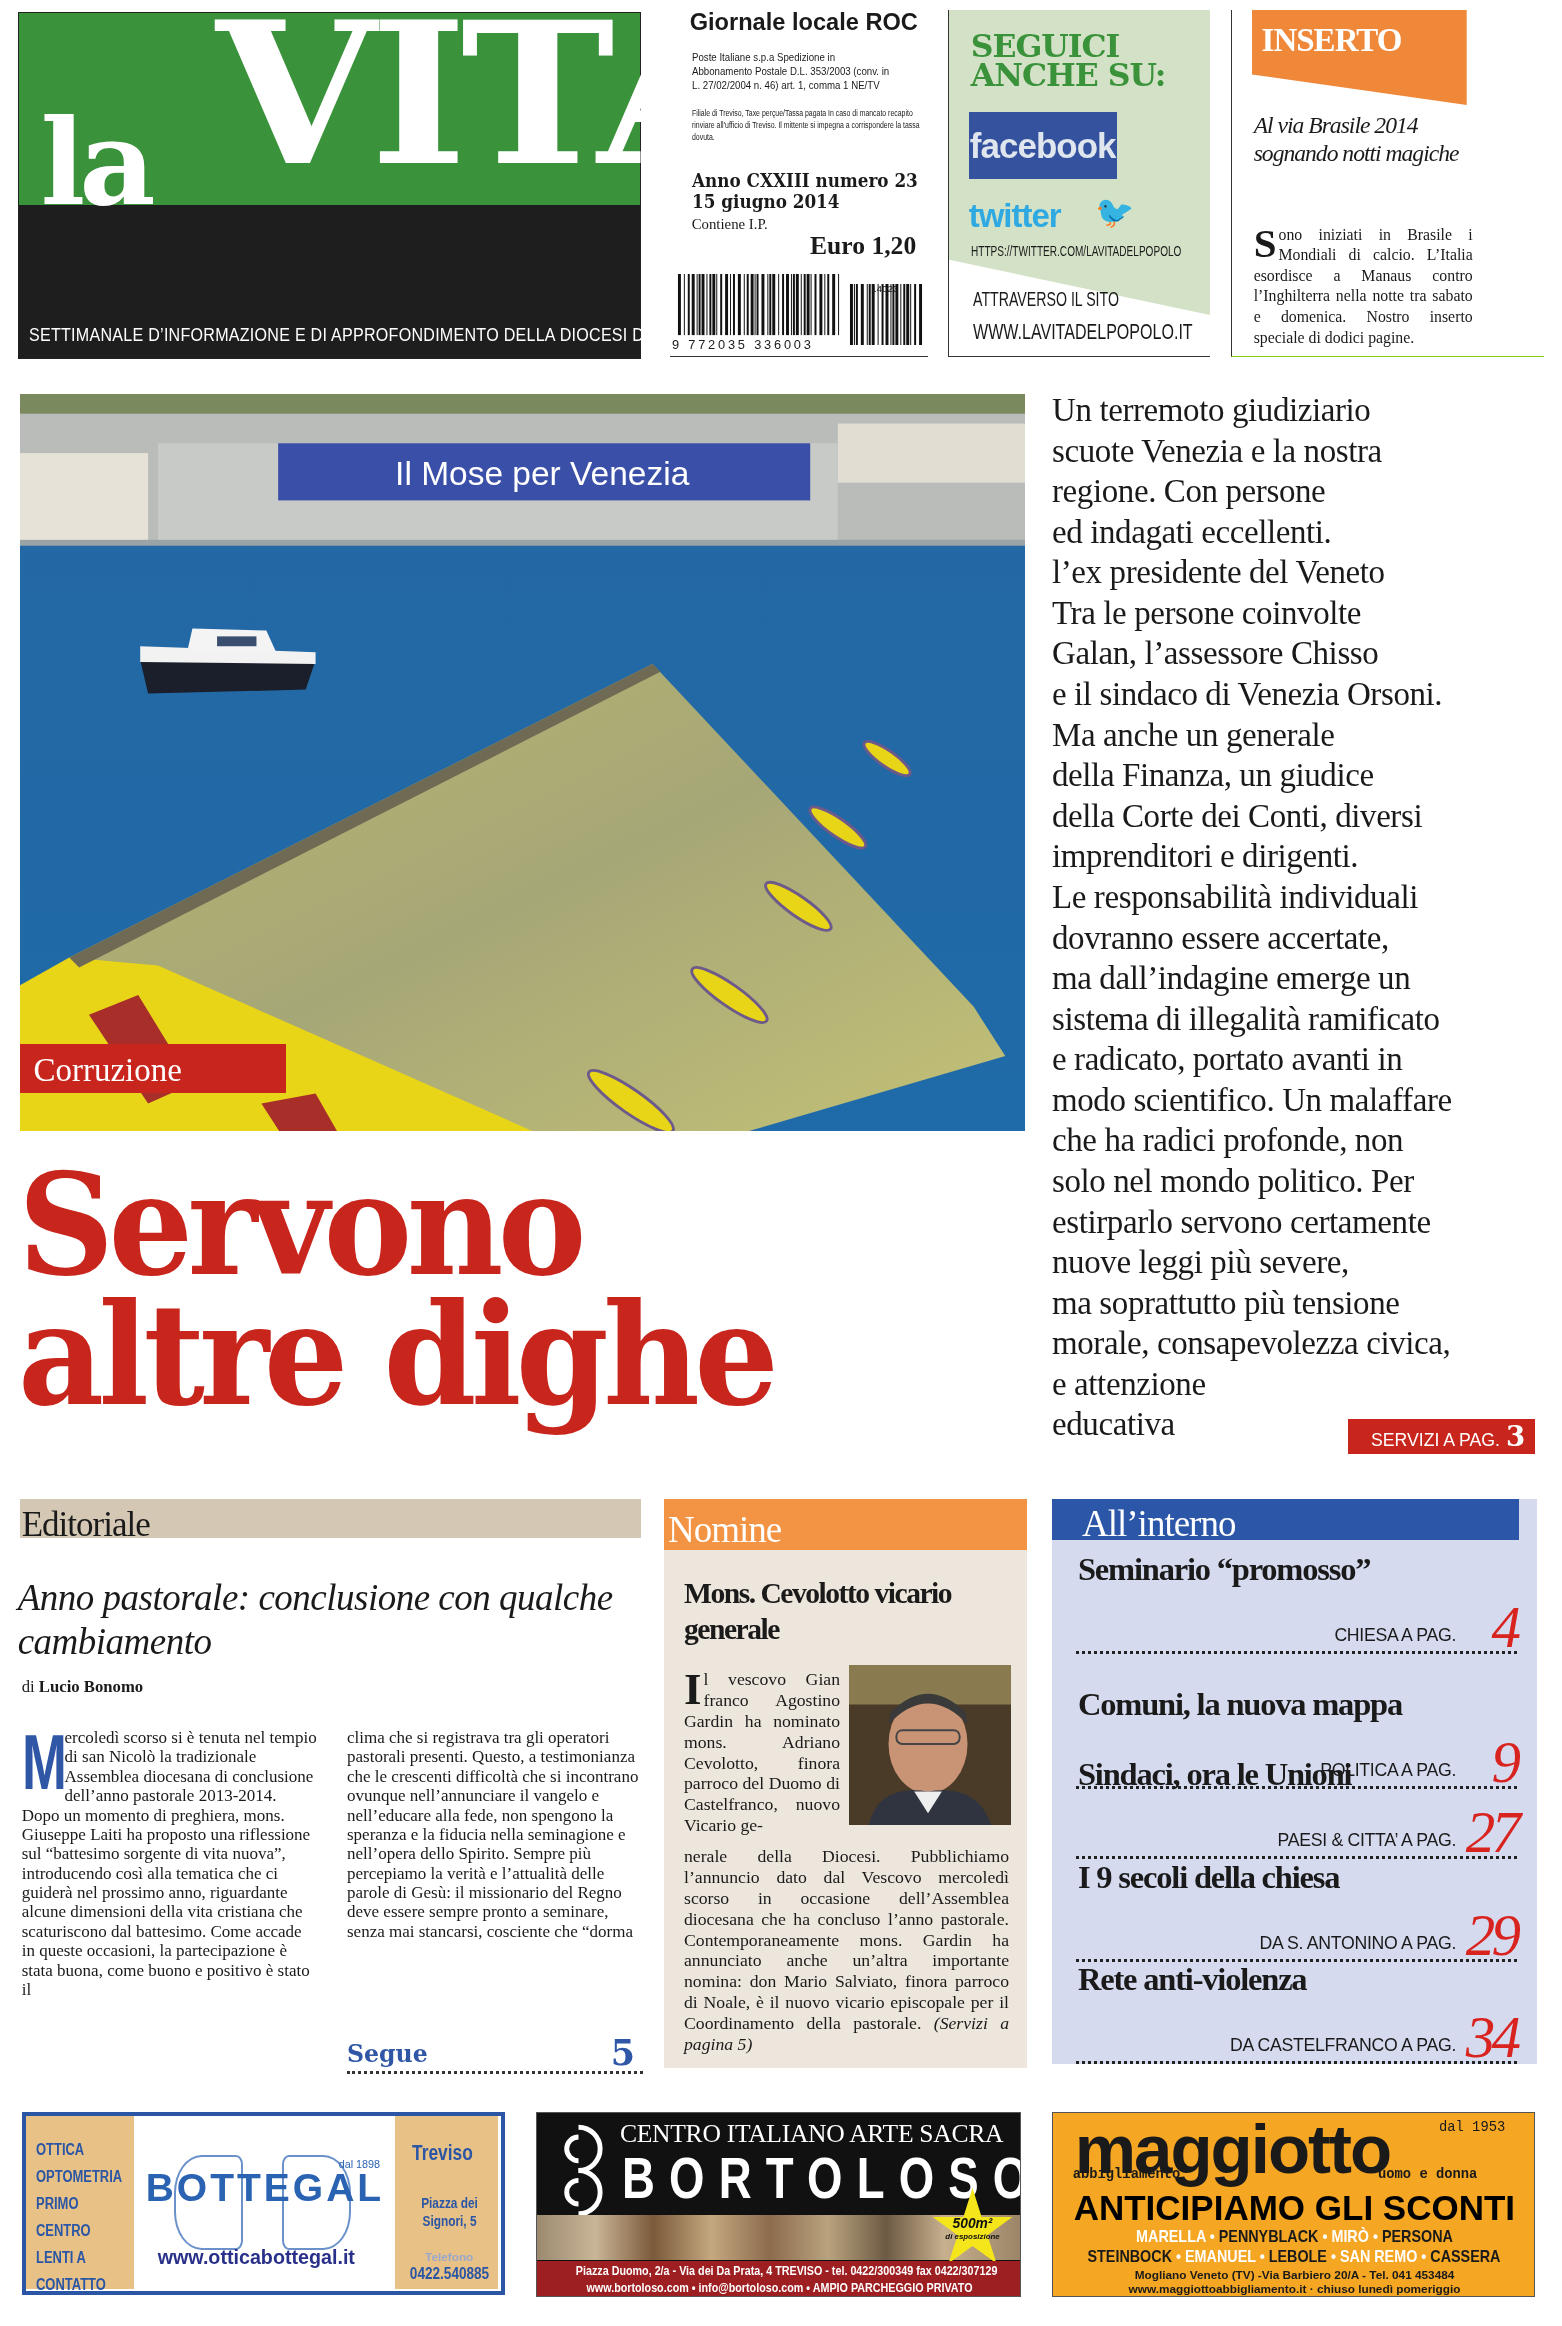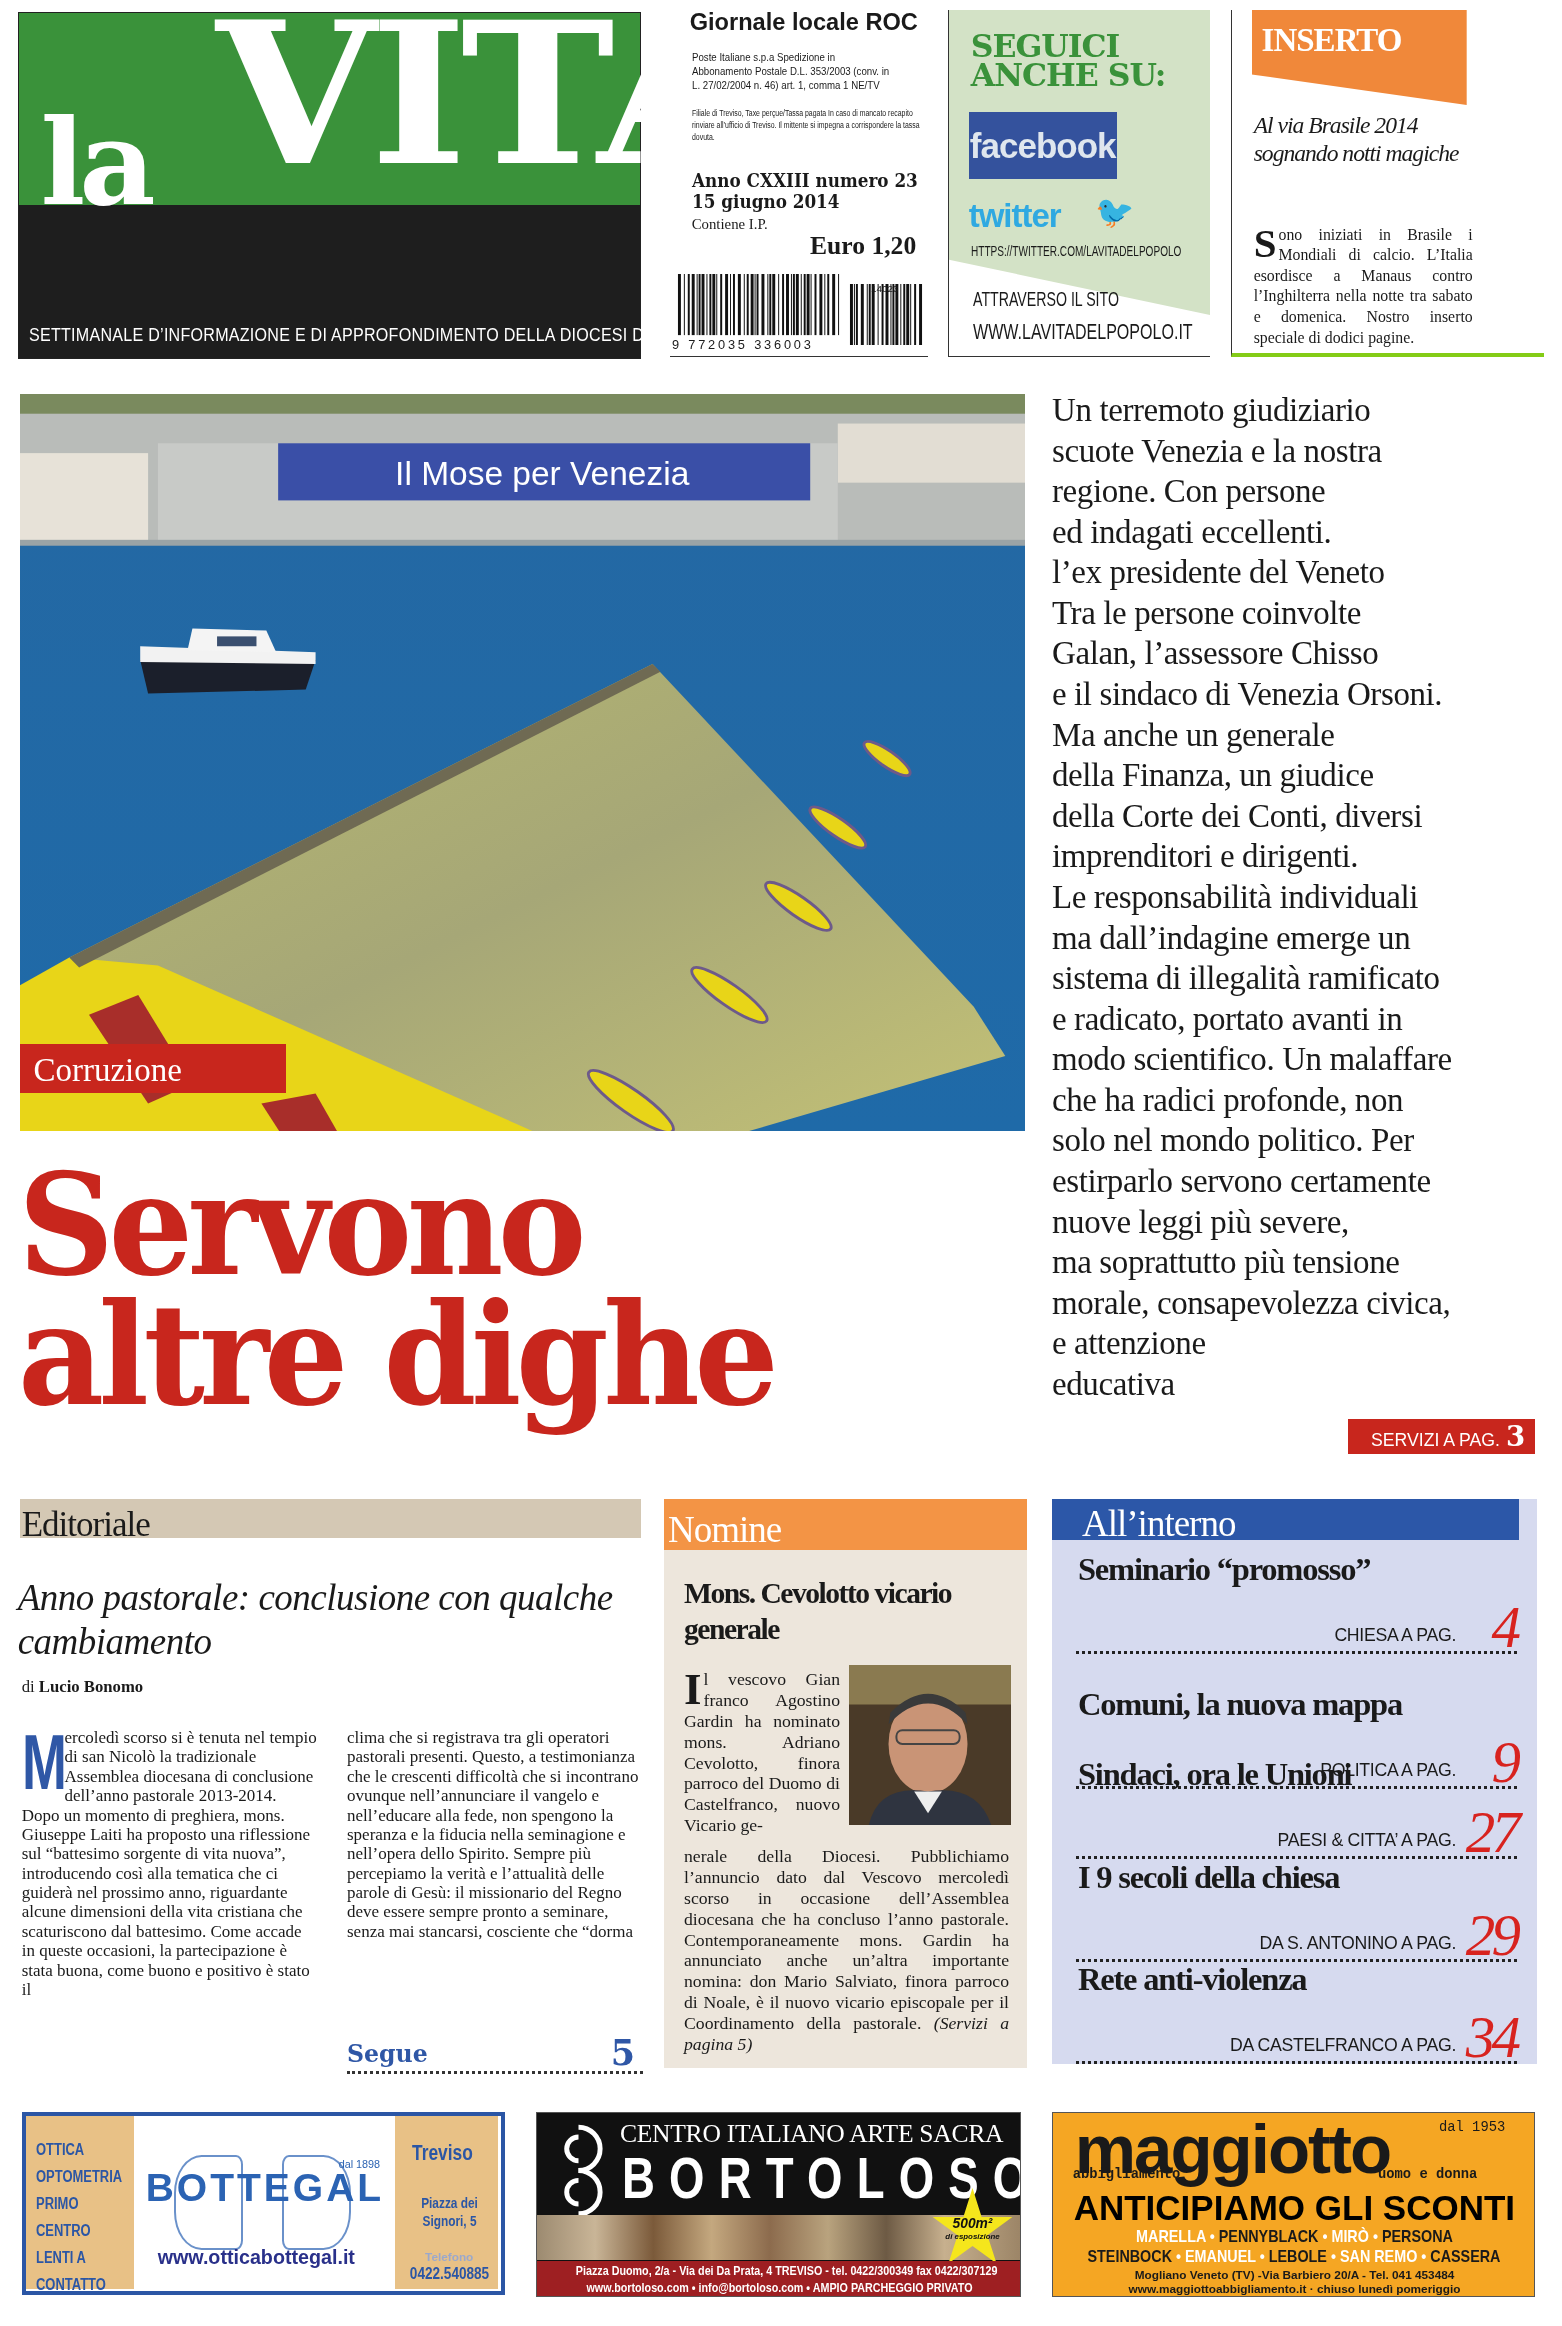--- a/index.html
+++ b/index.html
@@ -34,21 +34,21 @@
   #social-bg{left:0;top:0;width:262px;height:347px;background:#d3e2c6;clip-path:polygon(0 0,100% 0,100% 88%,0 72%)}
   #seguici{left:21.7px;top:21.7px;font:900 31.5px/0.92 "DejaVu Serif",serif;color:#3a923a;letter-spacing:-1px}
   #fb{left:19.7px;top:102px;width:148px;height:67px;background:#34529d;color:#dfe6ee;font:700 35px/67px "Liberation Sans",sans-serif;text-align:center;letter-spacing:-1px}
   #tw{left:19.7px;top:189px;font:900 33px/1 "Liberation Sans",sans-serif;color:#2fa9e1;letter-spacing:-1px}
   #tw-bird{left:146px;top:187px;font:31.5px/1 "DejaVu Sans",sans-serif;color:#2fa9e1}
   #tw-url{left:21.7px;top:234px;font:400 14.8px/1 "Liberation Sans",sans-serif;transform:scaleX(.68);transform-origin:left;white-space:nowrap}
   #site1{left:23.6px;top:280px;font:400 19.7px/1 "Liberation Sans",sans-serif;transform:scaleX(.72);transform-origin:left;white-space:nowrap}
   #site2{left:23.6px;top:311px;font:400 21.7px/1 "Liberation Sans",sans-serif;transform:scaleX(.74);transform-origin:left;white-space:nowrap}
 
   
-  #inserto{left:1231px;top:9.9px;width:313px;height:347px;border-left:1px solid #333;border-bottom:4px solid #84cc16}
+  #inserto{left:1231px;top:9.9px;width:313px;height:347px;border-left:1px solid #333;border-bottom:1px solid #84cc16}
   #ins-band{left:19.7px;top:0;width:215px;height:95px;background:#f0883a;clip-path:polygon(0 0,100% 0,100% 100%,0 68%)}
   #ins-label{left:29.6px;top:13.8px;font:700 33px/1 "Liberation Serif",serif;color:#fff;letter-spacing:-1px}
   #ins-title{left:21.7px;top:102px;width:227px;font:italic 400 23.6px/1.18 "Liberation Serif",serif;letter-spacing:-1px}
   #ins-body{left:21.7px;top:215px;width:219px;font:400 15.8px/1.3 "Liberation Serif",serif;text-align:justify}
   #ins-body .dropcap{float:left;font:700 41px/33px "Liberation Serif",serif;margin-right:2px;margin-top:2px}
 
   
   #photo{left:19.7px;top:394px;width:1005px;height:737px;overflow:hidden;background:#2a6ea6}
   #corruzione{left:19.7px;top:1044px;width:266px;height:49px;background:#c8261d;color:#fff;font:400 33px/53px "Liberation Serif",serif;padding-left:13.8px}
 
@@ -299,20 +299,21 @@
     <p>ed indagati eccellenti.</p>
     <p>l’ex presidente del Veneto</p>
     <p>Tra le persone coinvolte</p>
     <p>Galan, l’assessore Chisso</p>
     <p>e il sindaco di Venezia Orsoni.</p>
     <p>Ma anche un generale</p>
     <p>della Finanza, un giudice</p>
     <p>della Corte dei Conti, diversi</p>
     <p>imprenditori e dirigenti.</p>
     <p>Le responsabilità individuali</p>
+    <p>dovranno essere accertate,</p>
     <p>ma dall’indagine emerge un</p>
     <p>sistema di illegalità ramificato</p>
     <p>e radicato, portato avanti in</p>
     <p>modo scientifico. Un malaffare</p>
     <p>che ha radici profonde, non</p>
     <p>solo nel mondo politico. Per</p>
     <p>estirparlo  servono certamente</p>
     <p>nuove leggi più severe,</p>
     <p>ma soprattutto più tensione</p>
     <p>morale, consapevolezza civica,</p>

